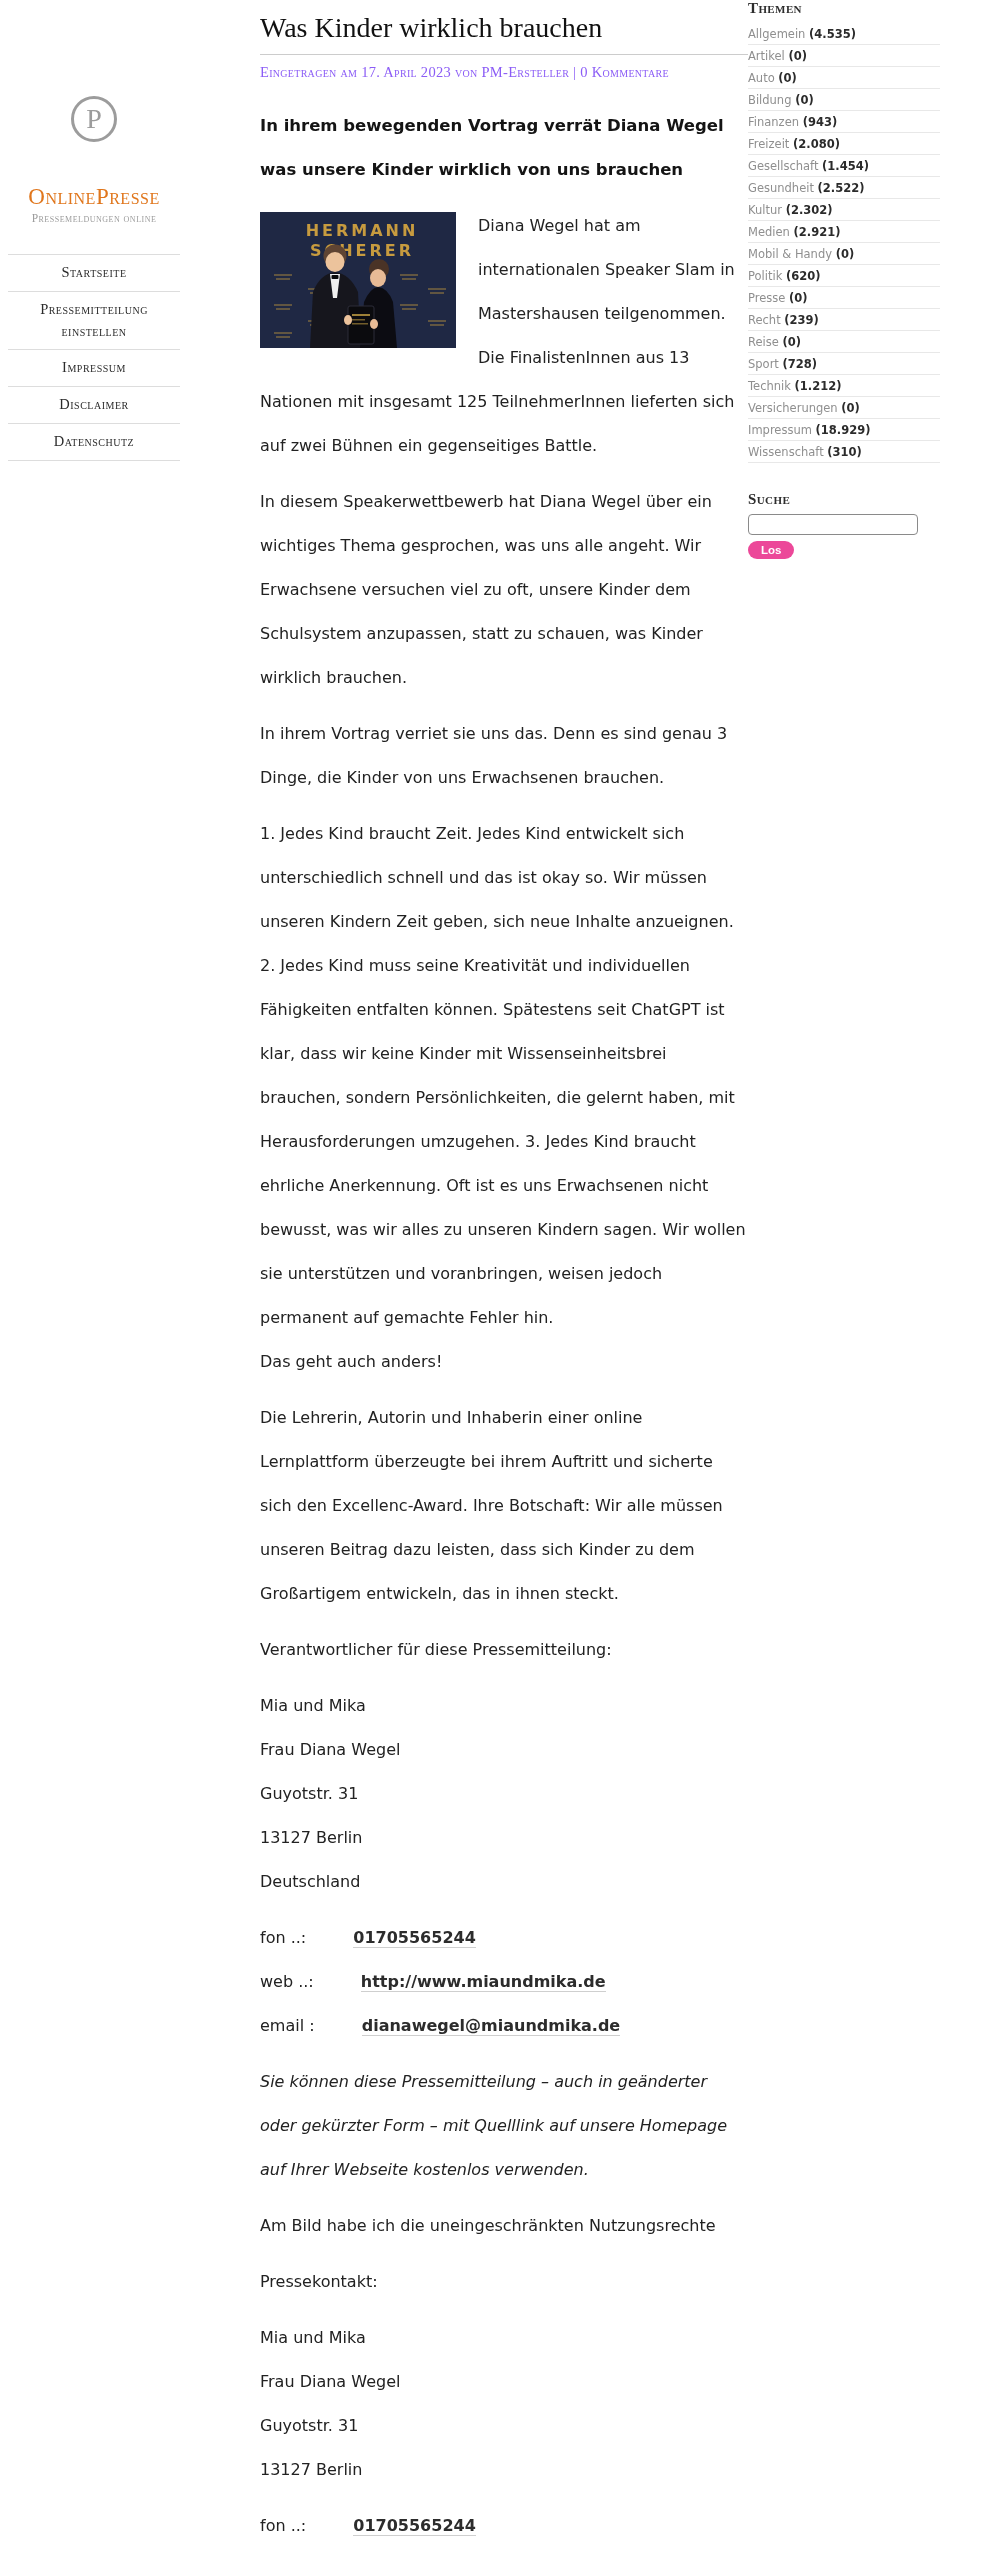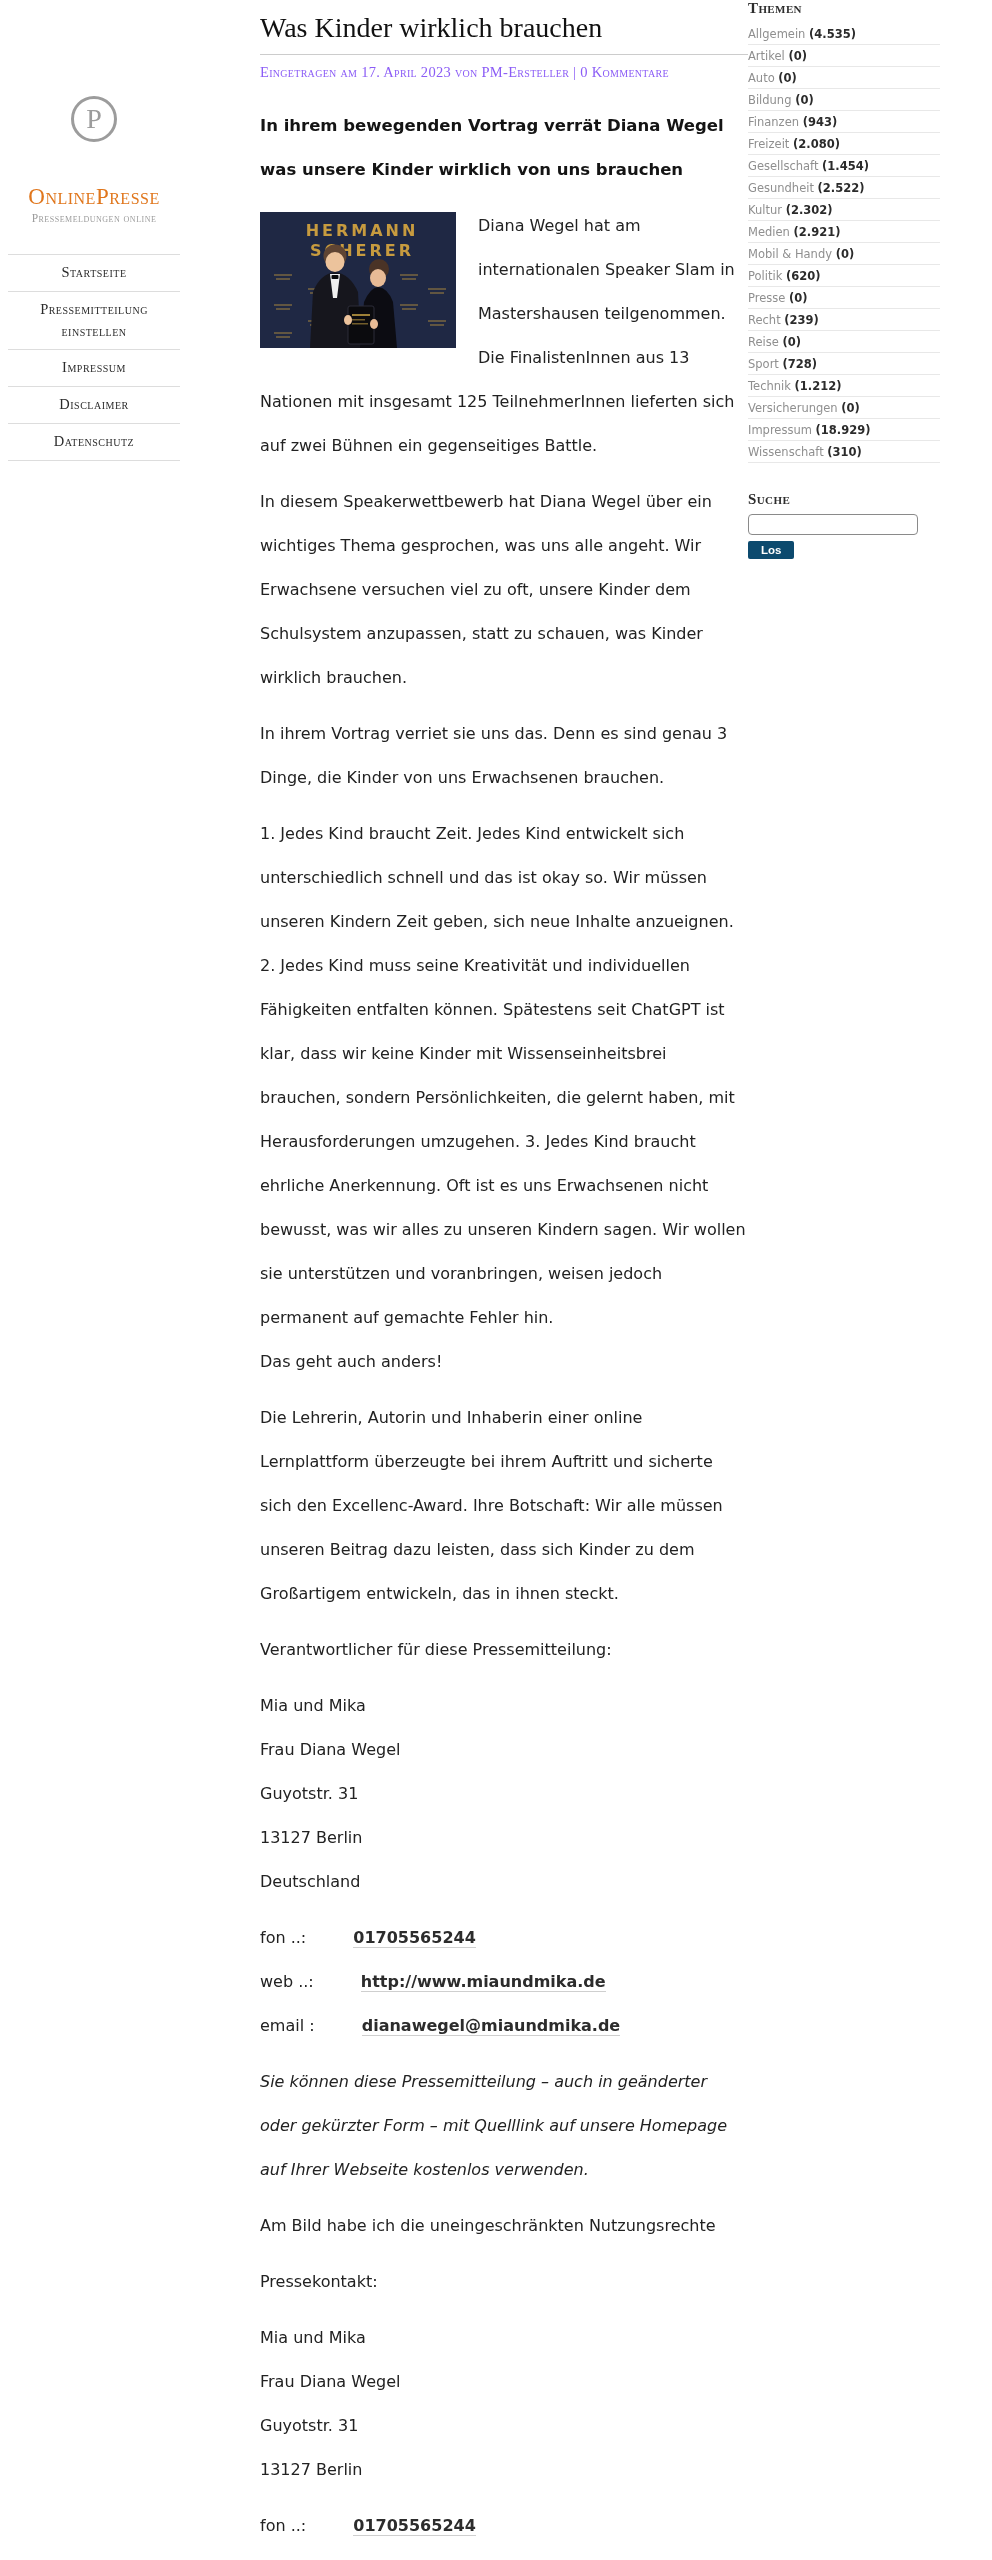--- a/index.html
+++ b/index.html
@@ -83,23 +83,23 @@
   }
   .themen-label { color:#8f8f8f; }
   .themen-count { color:#2b2b2b; font-weight:bold; }
   .search-box { margin-top:28px; }
   .search-input {
     margin-top:4px; width:170px; height:21px;
     border:1px solid #8a8a8a; border-radius:4px;
     font-size:12px; padding:0 6px; display:block;
   }
   .search-submit {
-    margin-top:6px; background:#0c4a6e; color:#fff;
+    margin-top:6px; background:#ec4899; color:#fff;
     font-weight:bold; font-size:11.5px;
-    border:none; border-radius:2px; padding:3px 13px; cursor:pointer;
+    border:none; border-radius:9px; padding:3px 13px; cursor:pointer;
   }
 </style>
 </head>
 <body>
 
 <div class="wrapper">
 
   <aside class="sidebar-left">
     <div>
       <div class="logo-circle">

